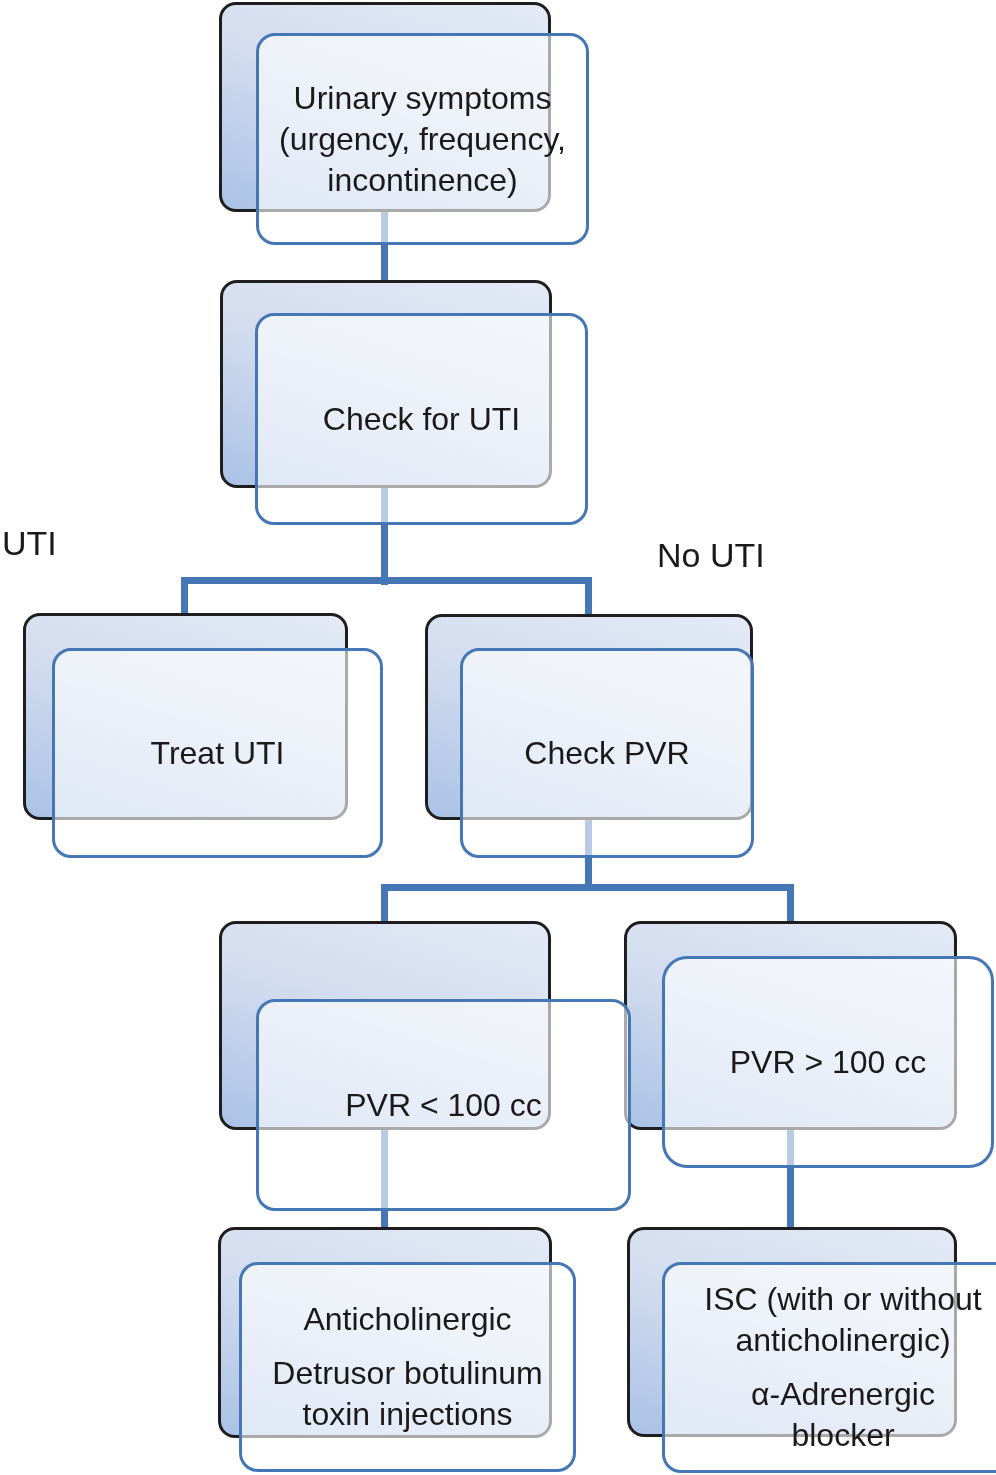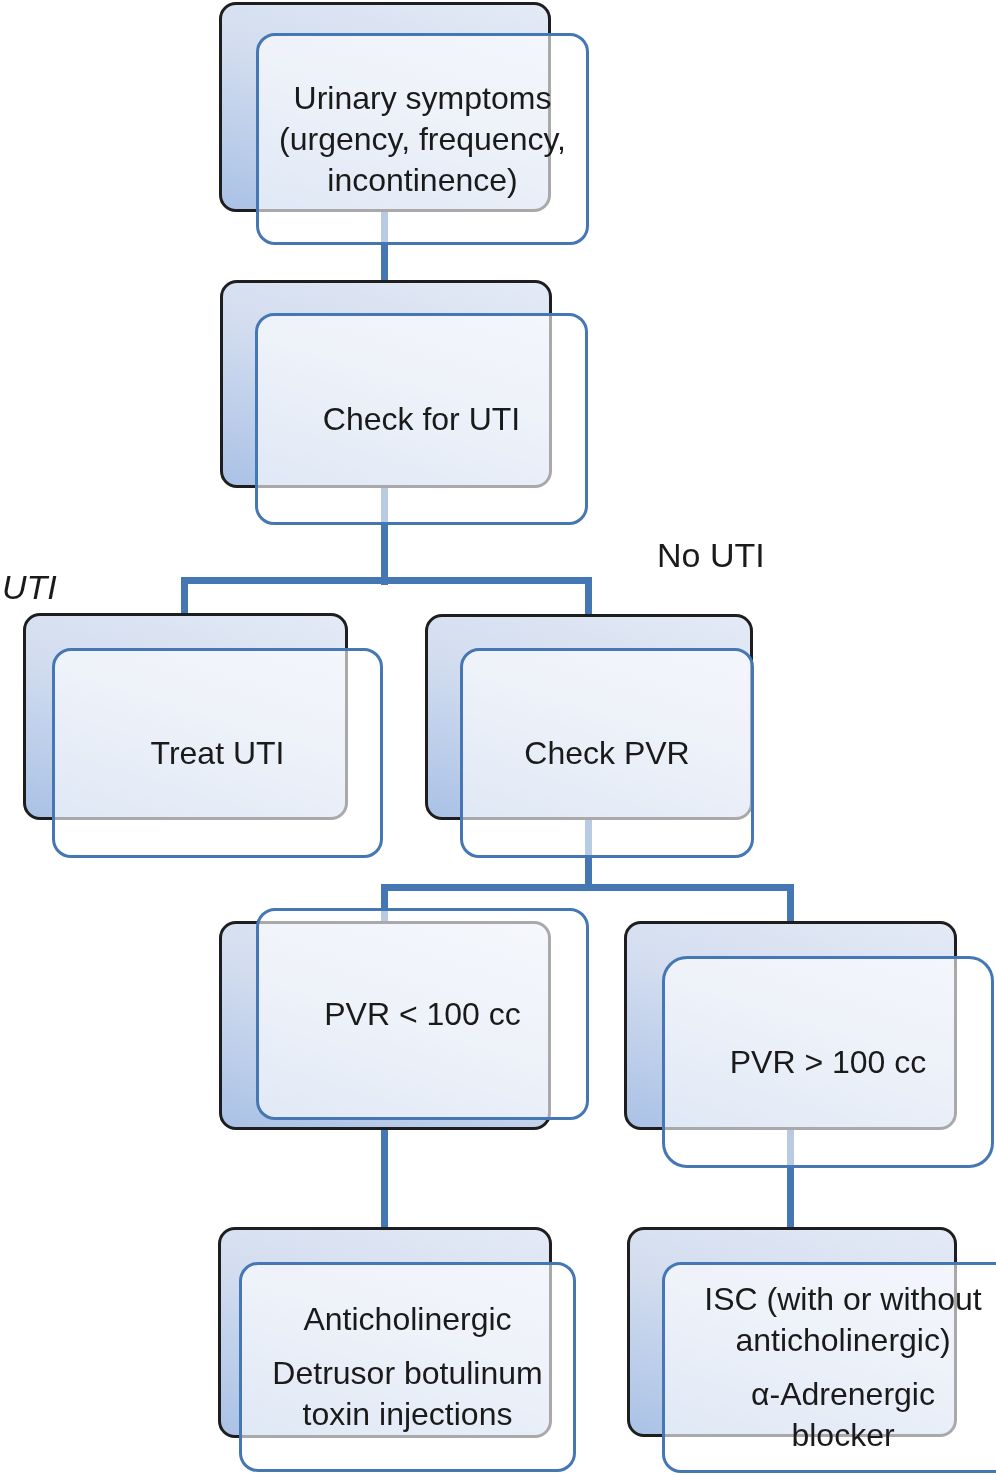--- a/index.html
+++ b/index.html
@@ -60,36 +60,36 @@
   
   .n0-back  { left: 219px; top: 2px;    width: 332px; height: 210px; }
   .n0-front { left: 256px; top: 33px;   width: 333px; height: 212px; }
   .n1-back  { left: 220px; top: 280px;  width: 332px; height: 208px; }
   .n1-front { left: 255px; top: 313px;  width: 333px; height: 212px; }
   .n2-back  { left: 23px;  top: 613px;  width: 325px; height: 207px; }
   .n2-front { left: 52px;  top: 648px;  width: 331px; height: 210px; }
   .n3-back  { left: 425px; top: 614px;  width: 328px; height: 206px; }
   .n3-front { left: 460px; top: 648px;  width: 294px; height: 210px; }
   .n4-back  { left: 219px; top: 921px;  width: 332px; height: 209px; }
-  .n4-front { left: 256px; top: 908px;  width: 333px; height: 212px; align-items: center; }
+  .n4-front { left: 256px; top: 999px;  width: 375px; height: 212px; align-items: center; }
   .n5-back  { left: 624px; top: 921px;  width: 333px; height: 209px; }
   .n5-front { left: 662px; top: 956px;  width: 332px; height: 212px; border-radius: 25px; }
   .n6-back  { left: 218px; top: 1227px; width: 334px; height: 211px; }
   .n6-front { left: 239px; top: 1262px; width: 337px; height: 210px; }
   .n7-back  { left: 627px; top: 1227px; width: 330px; height: 210px; }
   .n7-front { left: 662px; top: 1262px; width: 362px; height: 211px; }
   
   .l-main      { left: 381px; top: 100px; width: 7px;   height: 485px; } 
   .l-split1    { left: 181px; top: 577px; width: 411px; height: 7px;  }
   .l-drop-uti  { left: 181px; top: 577px; width: 7px;   height: 141px; }
   .l-nouti     { left: 585px; top: 577px; width: 7px;   height: 314px; } 
   .l-split2    { left: 381px; top: 884px; width: 413px; height: 7px;  }
   .l-pvr-lt    { left: 381px; top: 884px; width: 7px;   height: 456px; }
   .l-pvr-gt    { left: 787px; top: 884px; width: 7px;   height: 456px; }
-  .label-uti   { left: 2px;   top: 568px; font-style: italic; }
+  .label-uti   { left: 2px;   top: 524px; }
   .label-nouti { left: 657px; top: 536px; }
 </style>
 </head>
 <body>
 
 <div class="canvas">
 
   <div class="line l-main"></div>
   <div class="line l-split1"></div>
   <div class="line l-drop-uti"></div>

